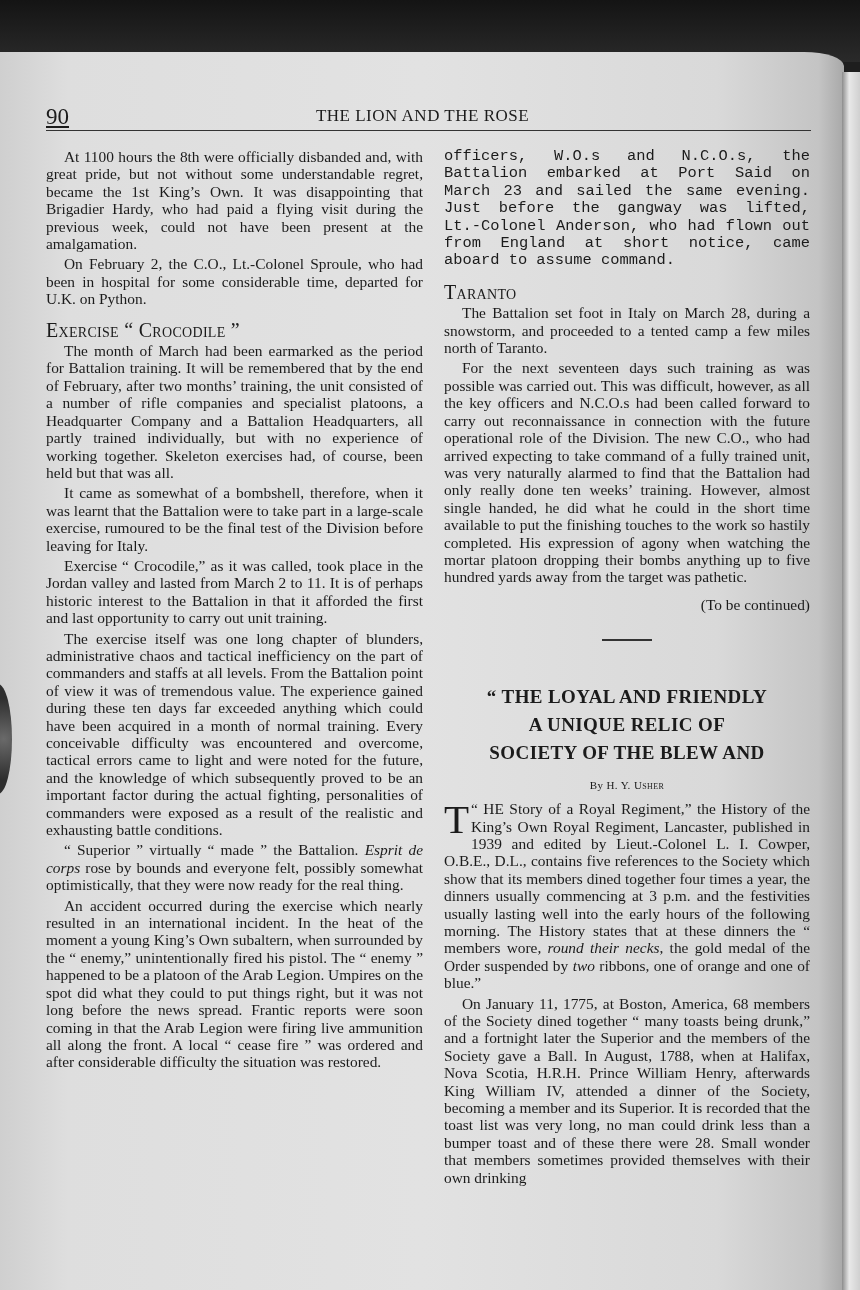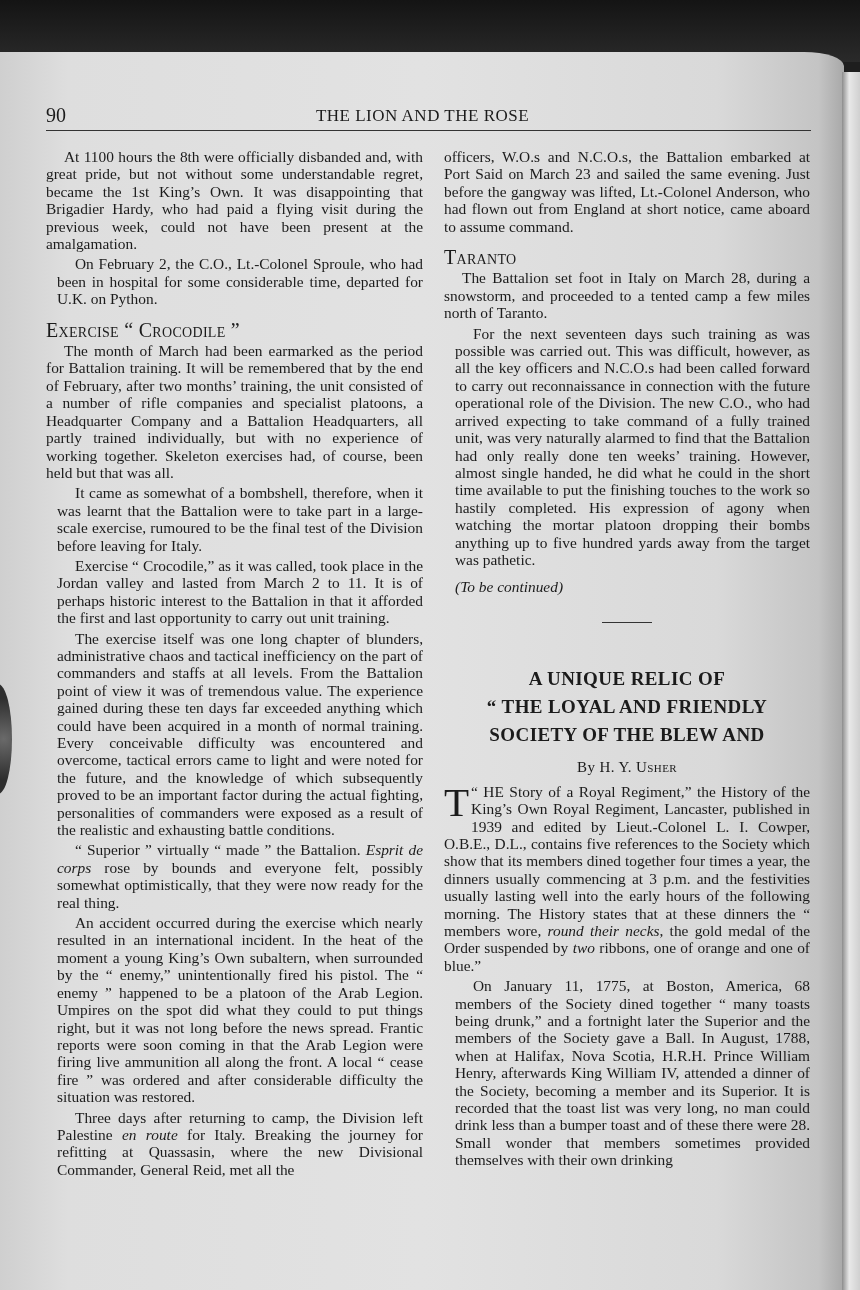--- a/index.html
+++ b/index.html
@@ -26,51 +26,51 @@
   .binding-hole {
     position: absolute; left: -16px; top: 632px; width: 28px; height: 110px;
     border-radius: 50%;
     background: radial-gradient(circle at 70% 50%, #6a6a6a, #2e2e2e 70%);
   }
   .running-head {
     position: absolute; left: 46px; top: 104px; width: 765px; height: 26px;
     border-bottom: 1.5px solid #333;
   }
   .page-number {
-    position: absolute; left: 0; top: 0; font-size: 20px;
+    position: absolute; left: 0; top: 0; font-size: 23px; text-decoration: underline;
   }
   .journal-title {
     position: absolute; left: 0; right: 12px; text-align: center; top: 2px;
     font-size: 17px; letter-spacing: 0.5px;
   }
   .col {
     position: absolute; font-size: 15.4px; line-height: 17.4px;
     text-align: justify; hyphens: manual;
   }
   .col-left { left: 46px; top: 148px; width: 377px; }
   .col-right { left: 444px; top: 148px; width: 366px; }
   .col p { margin: 0; text-indent: 18px; }
-  .col p + p { margin-top: 3px; margin-left: 11px; }
-  .col p.noind { text-indent: 0; }
+  .col p + p { margin-top: 3px; }
+  .col p.noind { text-indent: 0; font-family: Liberation Mono, monospace; }
   .section-head {
     font-variant: small-caps; font-size: 20px; margin: 14px 0 3px 0;
     letter-spacing: 0.3px;
   }
   .continued {
-    text-align: left; font-style: italic; margin-top: 10px !important; text-indent: 0 !important;
+    text-align: right; margin-top: 10px !important; text-indent: 0 !important;
   }
   .rule {
     width: 50px; height: 1.6px; background: #333; margin: 26px auto 42px auto;
   }
   .article-title {
     text-align: center; font-weight: bold; font-size: 19px; line-height: 28px;
     letter-spacing: 0.4px;
   }
   .byline {
-    text-align: center; font-size: 15px; margin: 10px 0 6px 0; letter-spacing: 0.4px;
+    text-align: center; font-size: 11px; margin: 10px 0 6px 0; letter-spacing: 0.4px;
   }
   .byline .sc { font-variant: small-caps; }
   .dropcap-para { text-indent: 0 !important; }
   .dropcap {
     float: left; font-size: 41px; line-height: 34px; margin: 2px 2px 0 0;
   }
   i { font-style: italic; }
 </style>
 </head>
 <body>
@@ -89,33 +89,32 @@
 <div class="col col-left">
   <p>At 1100 hours the 8th were officially disbanded and, with great pride, but not without some understandable regret, became the 1st King’s Own. It was disappointing that Brigadier Hardy, who had paid a flying visit during the previous week, could not have been present at the amalgamation.</p>
   <p>On February 2, the C.O., Lt.-Colonel Sproule, who had been in hospital for some considerable time, departed for U.K. on Python.</p>
   <div class="section-head">Exercise “ Crocodile ”</div>
   <p>The month of March had been earmarked as the period for Battalion training. It will be remembered that by the end of February, after two months’ training, the unit consisted of a number of rifle companies and specialist platoons, a Headquarter Company and a Battalion Headquarters, all partly trained individually, but with no experience of working together. Skeleton exercises had, of course, been held but that was all.</p>
   <p>It came as somewhat of a bombshell, therefore, when it was learnt that the Battalion were to take part in a large-scale exercise, rumoured to be the final test of the Division before leaving for Italy.</p>
   <p>Exercise “ Crocodile,” as it was called, took place in the Jordan valley and lasted from March 2 to 11. It is of perhaps historic interest to the Battalion in that it afforded the first and last opportunity to carry out unit training.</p>
   <p>The exercise itself was one long chapter of blunders, administrative chaos and tactical inefficiency on the part of commanders and staffs at all levels. From the Battalion point of view it was of tremendous value. The experience gained during these ten days far exceeded anything which could have been acquired in a month of normal training. Every conceivable difficulty was encountered and overcome, tactical errors came to light and were noted for the future, and the knowledge of which subsequently proved to be an important factor during the actual fighting, personalities of commanders were exposed as a result of the realistic and exhausting battle conditions.</p>
   <p><span>“ Superior ” virtually “ made ” the Battalion. </span><i>Esprit de corps</i><span> rose by bounds and everyone felt, possibly somewhat optimistically, that they were now ready for the real thing.</span></p>
   <p>An accident occurred during the exercise which nearly resulted in an international incident. In the heat of the moment a young King’s Own subaltern, when surrounded by the “ enemy,” unintentionally fired his pistol. The “ enemy ” happened to be a platoon of the Arab Legion. Umpires on the spot did what they could to put things right, but it was not long before the news spread. Frantic reports were soon coming in that the Arab Legion were firing live ammunition all along the front. A local “ cease fire ” was ordered and after considerable difficulty the situation was restored.</p>
-  <p><span>Three days after returning to camp, the Division left Palestine </span><i>en route</i><span> for Italy. Breaking the journey for refitting at Quassasin, where the new Divisional Commander, General Reid, met all the</span></p>
 </div>
 
 <div class="col col-right">
   <p class="noind">officers, W.O.s and N.C.O.s, the Battalion embarked at Port Said on March 23 and sailed the same evening. Just before the gangway was lifted, Lt.-Colonel Anderson, who had flown out from England at short notice, came aboard to assume command.</p>
   <div class="section-head">Taranto</div>
   <p>The Battalion set foot in Italy on March 28, during a snowstorm, and proceeded to a tented camp a few miles north of Taranto.</p>
   <p>For the next seventeen days such training as was possible was carried out. This was difficult, however, as all the key officers and N.C.O.s had been called forward to carry out reconnaissance in connection with the future operational role of the Division. The new C.O., who had arrived expecting to take command of a fully trained unit, was very naturally alarmed to find that the Battalion had only really done ten weeks’ training. However, almost single handed, he did what he could in the short time available to put the finishing touches to the work so hastily completed. His expression of agony when watching the mortar platoon dropping their bombs anything up to five hundred yards away from the target was pathetic.</p>
   <p class="continued">(To be continued)</p>
   <div class="rule"></div>
 
   <div class="article-title">
+    <div>“ THE LOYAL AND FRIENDLY</div>
     <div>A UNIQUE RELIC OF</div>
-    <div>“ THE LOYAL AND FRIENDLY</div>
     <div>SOCIETY OF THE BLEW AND</div>
   </div>
   <div class="byline"><span>By H. Y. </span><span class="sc">Usher</span></div>
 
   <p class="dropcap-para"><span>“ </span><span class="dropcap">T</span><span>HE Story of a Royal Regiment,” the History of the King’s Own Royal Regiment, Lancaster, published in 1939 and edited by Lieut.-Colonel L. I. Cowper, O.B.E., D.L., contains five references to the Society which show that its members dined together four times a year, the dinners usually commencing at 3 p.m. and the festivities usually lasting well into the early hours of the following morning. The History states that at these dinners the “ members wore, </span><i>round their necks</i><span>, the gold medal of the Order suspended by </span><i>two</i><span> ribbons, one of orange and one of blue.”</span></p>
   <p>On January 11, 1775, at Boston, America, 68 members of the Society dined together “ many toasts being drunk,” and a fortnight later the Superior and the members of the Society gave a Ball. In August, 1788, when at Halifax, Nova Scotia, H.R.H. Prince William Henry, afterwards King William IV, attended a dinner of the Society, becoming a member and its Superior. It is recorded that the toast list was very long, no man could drink less than a bumper toast and of these there were 28. Small wonder that members sometimes provided themselves with their own drinking</p>
 </div>
 
 </body></html>

